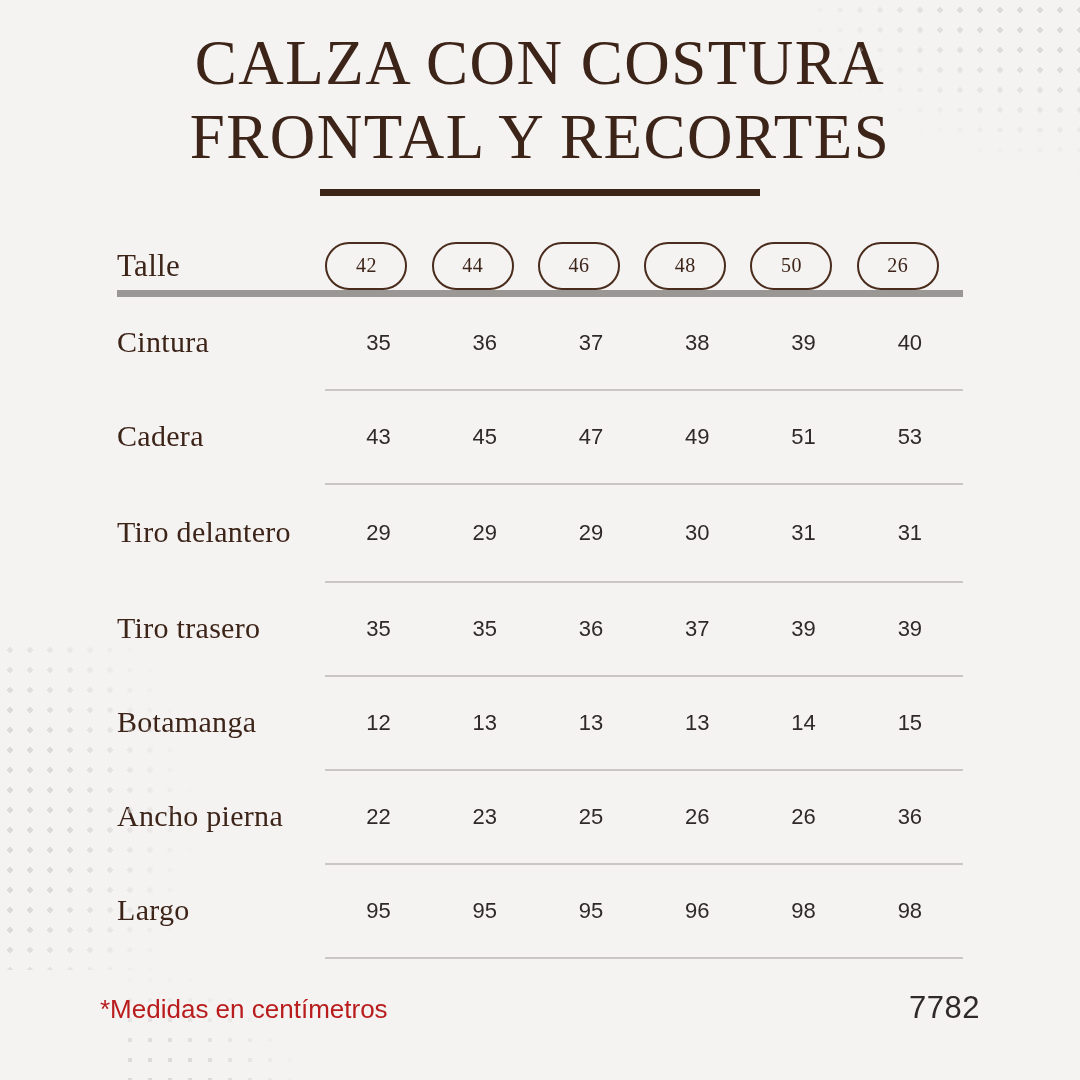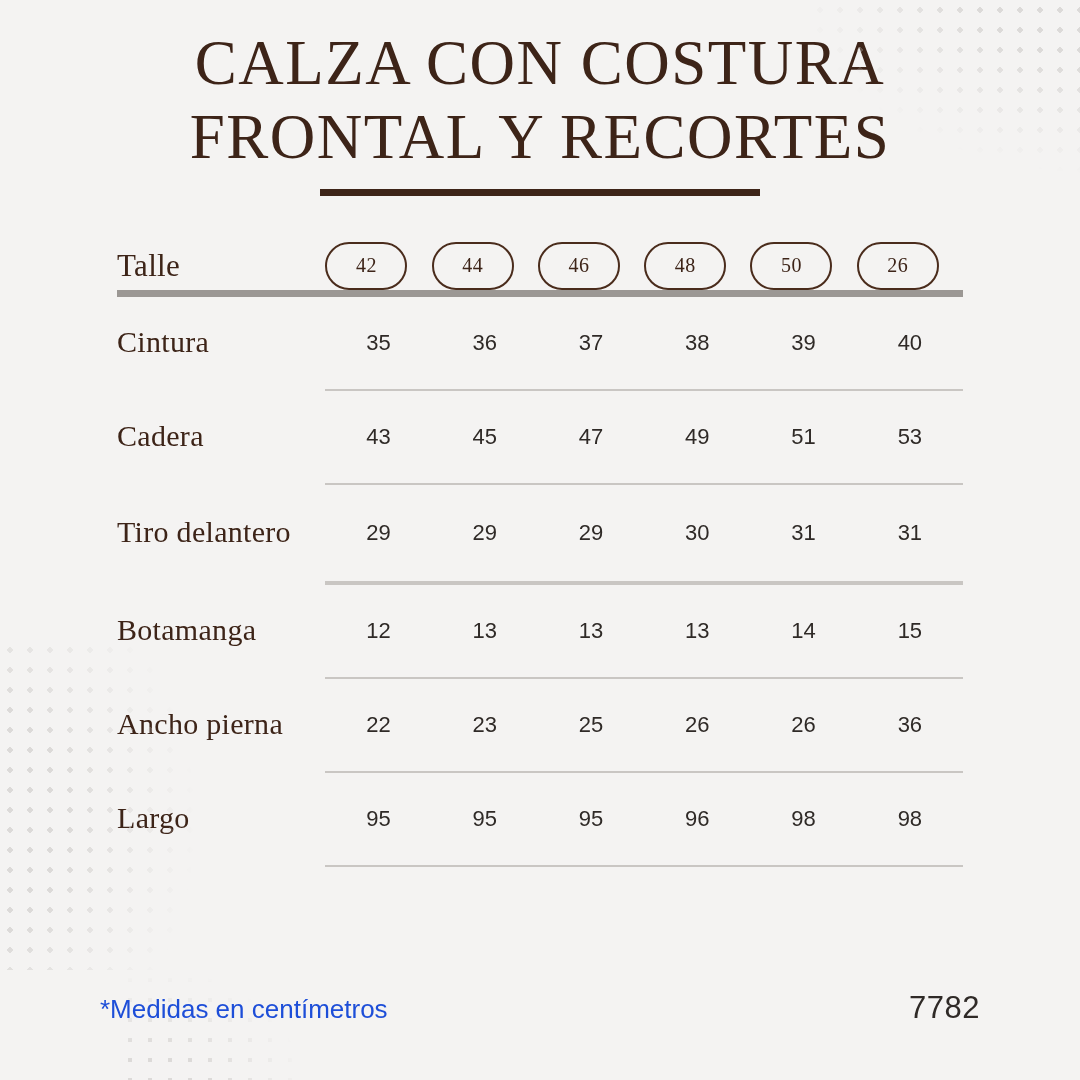--- a/index.html
+++ b/index.html
@@ -167,21 +167,21 @@
     left: 100px;
     right: 100px;
     bottom: 54px;
     display: flex;
     align-items: baseline;
     justify-content: space-between;
     font-family: "Liberation Sans", sans-serif;
   }
   .footnote {
     font-size: 26px;
-    color: #1d4ed8;
+    color: #b91c1c;
   }
   .code {
     font-size: 31px;
     color: #2f2a27;
     letter-spacing: 0.5px;
   }
 </style>
 </head>
 <body>
 
@@ -258,20 +258,29 @@
         <td class="value">31</td>
         <td class="value">31</td>
       </tr>
       <tr class="thin-rule">
         <td class="spacer-left"></td>
         <td colspan="6">
               <div class="bar-thin"></div>
             </td>
       </tr>
 
+      <tr class="data-row">
+        <td class="row-label">Tiro trasero</td>
+        <td class="value">35</td>
+        <td class="value">35</td>
+        <td class="value">36</td>
+        <td class="value">37</td>
+        <td class="value">39</td>
+        <td class="value">39</td>
+      </tr>
       <tr class="thin-rule">
         <td class="spacer-left"></td>
         <td colspan="6">
               <div class="bar-thin"></div>
             </td>
       </tr>
 
       <tr class="data-row">
         <td class="row-label">Botamanga</td>
         <td class="value">12</td>

